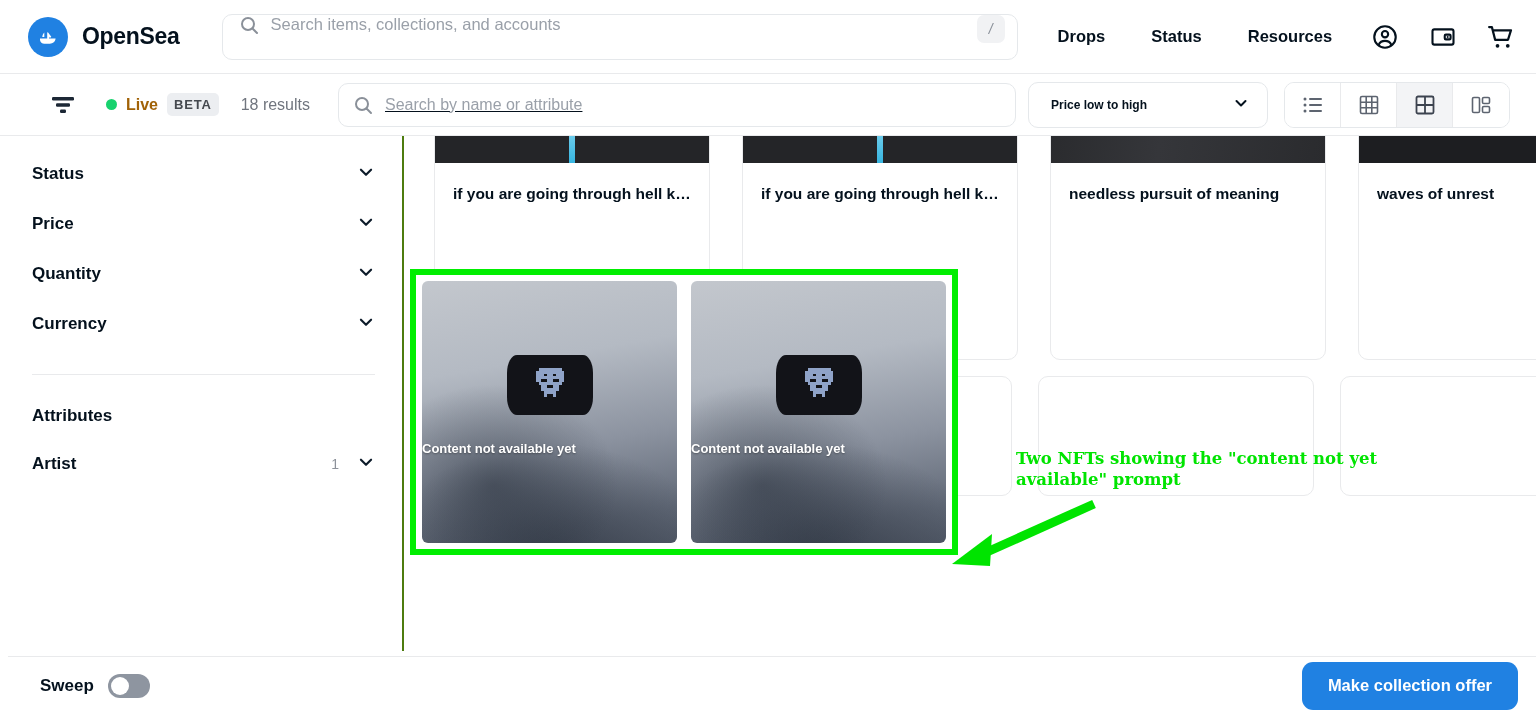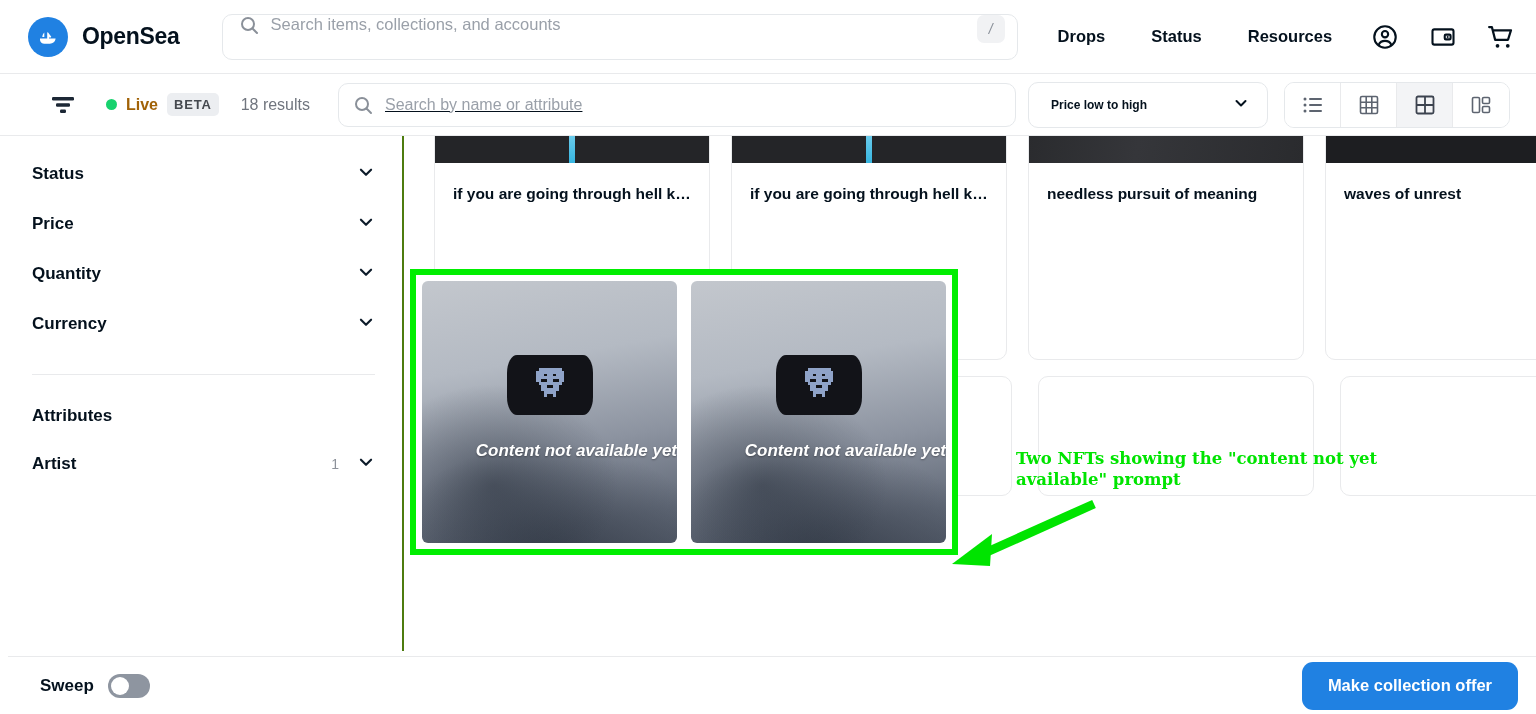--- a/index.html
+++ b/index.html
@@ -116,21 +116,21 @@
   .filter-name { font-size: 17px; font-weight: bold; color: #04111d; }
   .filter-right { display:flex; align-items:center; gap: 18px; }
   .filter-count { font-size: 14px; color: #8d929a; }
   .sidebar-divider { height: 1px; background: #e9eaec; margin: 25px 0 18px 0; }
   .attributes-row { height: 46px; display:flex; align-items:center; }
 
   
   .grid-area { flex: 1; position: relative; overflow: hidden; background: #fff; }
   .grid {
     display: grid; grid-template-columns: repeat(4, 276px);
-    gap: 21px; padding: 0 30px; margin-top: -12px;
+    gap: 32px; padding: 0 30px; margin-top: -12px;
   }
   .card {
     border: 1px solid #e9eaec; border-radius: 10px; overflow: hidden;
     background: #fff; cursor: pointer; height: 236px;
   }
   .card-art { height: 38px; background: #242528; position: relative; }
   .card-art .spark {
     position: absolute; left: 50%; top: 0; width: 6px; height: 38px;
     background: linear-gradient(#7fd4f0, #36b5e0); transform: translateX(-50%);
   }
@@ -156,24 +156,23 @@
       radial-gradient(ellipse 90% 60% at 50% 105%, rgba(45,52,64,0.75), rgba(45,52,64,0) 72%),
       linear-gradient(170deg, #c3c7cd 0%, #b4bac3 32%, #8c93a0 62%, #616977 88%, #535b69 100%);
   }
   .ph-face {
     position: absolute; left: 50%; top: 74px; transform: translateX(-50%);
     width: 86px; height: 60px; border-radius: 10px/18px;
     background: #121318;
     display: flex; align-items: center; justify-content: center;
   }
   .ph-caption {
-    position: absolute; left: 0; right: 0; top: 160px; text-align: right;
-    color: #ffffff; font-size: 17px; font-weight: bold;
+    position: absolute; left: 0; right: 0; top: 160px; text-align: left;
+    color: #ffffff; font-size: 13px; font-weight: bold;
     text-shadow: 0 1px 2px rgba(0,0,0,0.35);
-    font-style: italic;
   }
 
   
   .row2 { display: grid; grid-template-columns: repeat(4, 276px); gap: 26px; padding: 0 30px; margin-top: 16px; }
   .card-lower { border: 1px solid #e9eaec; border-radius: 10px; background: #fff; height: 120px; padding: 20px 18px 0 18px; }
   .card-lower .num { font-size: 15.5px; font-weight: bold; color: #04111d; }
 
   
   .annot-text {
     position: absolute; left: 612px; top: 312px; width: 400px;

